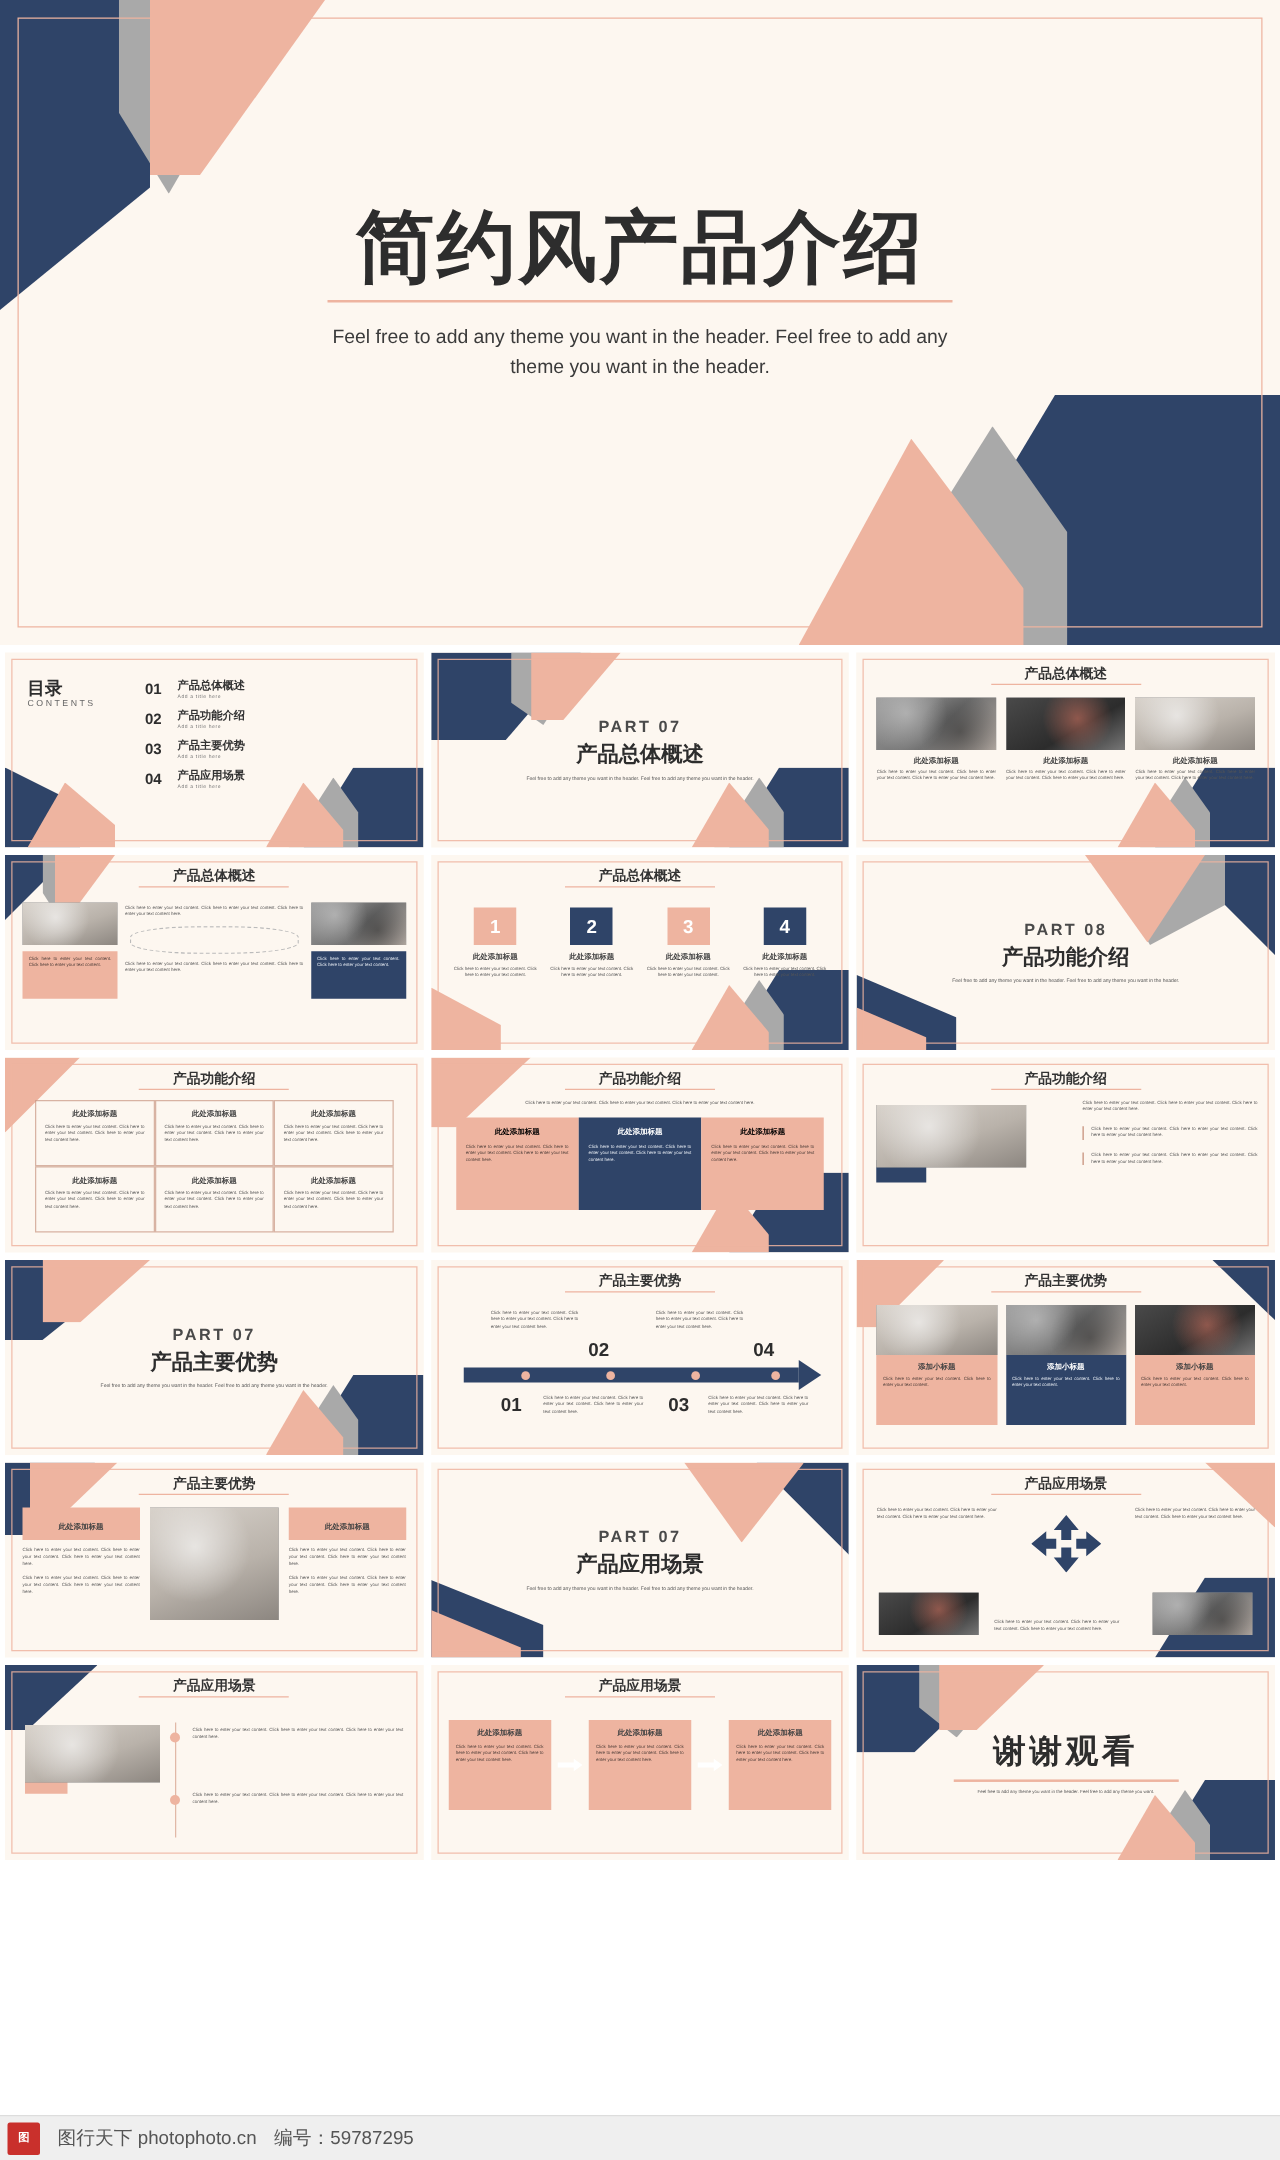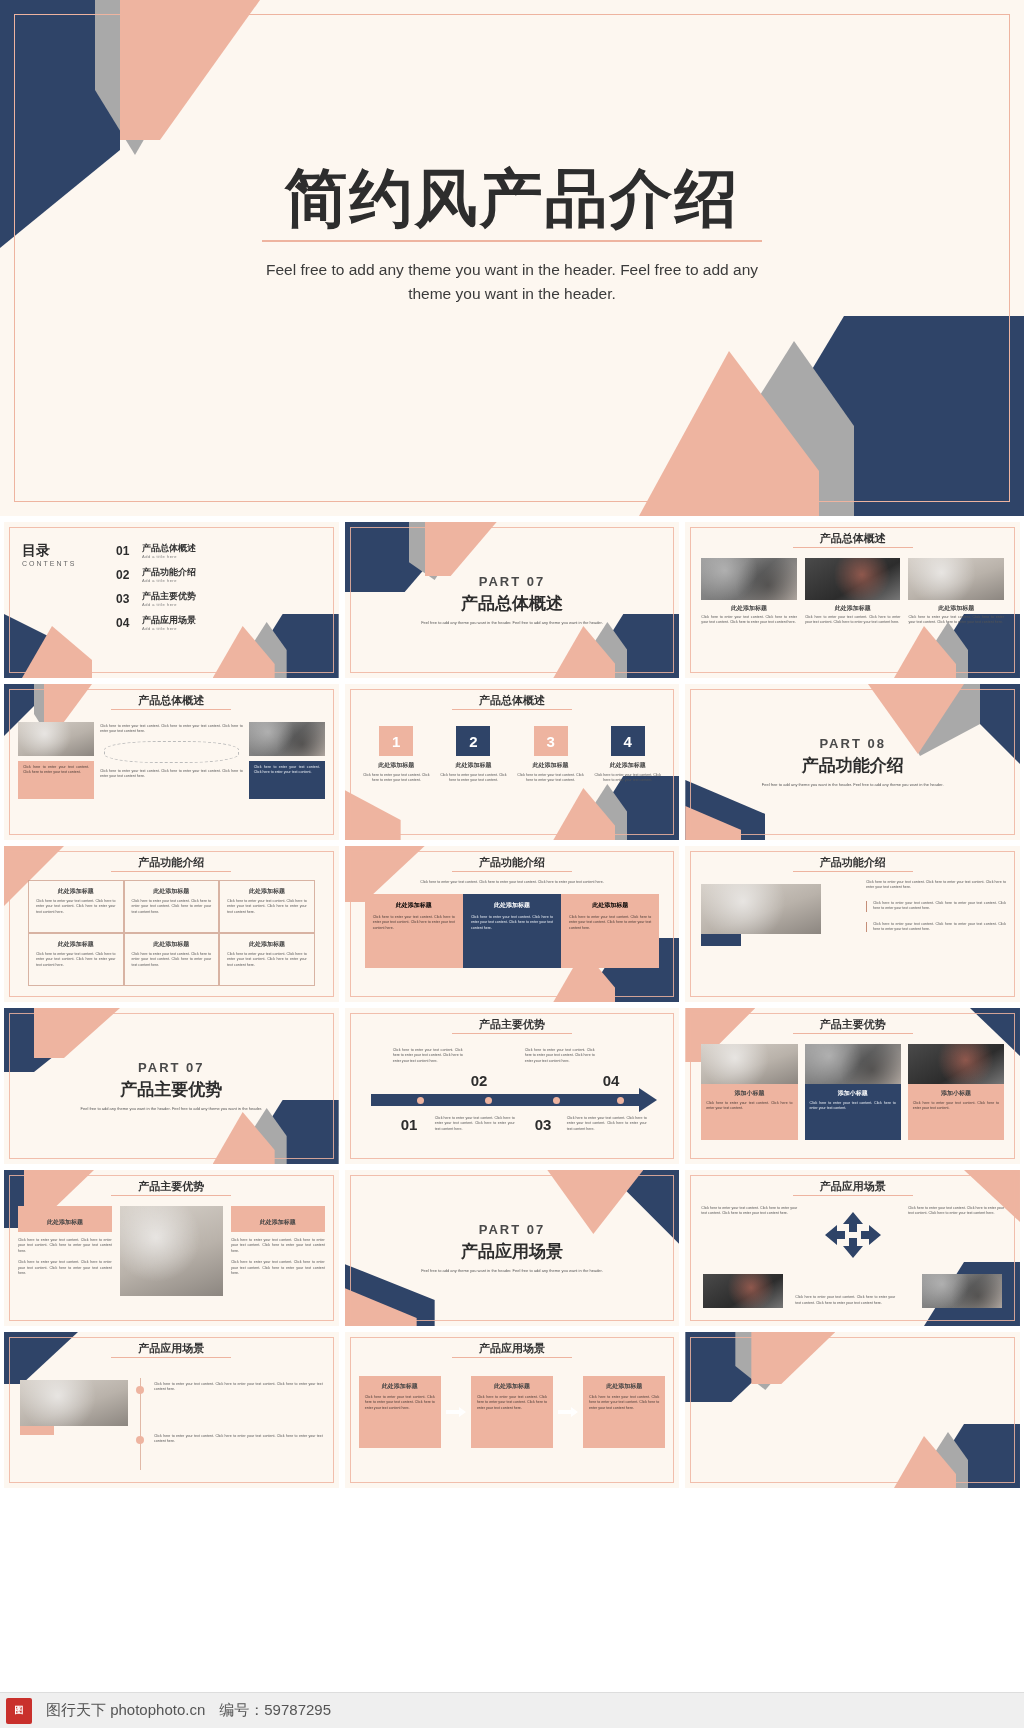--- a/index.html
+++ b/index.html
@@ -645,20 +645,25 @@
     </div>
 
     <div class="slide">
       <div style="position:absolute;left:0;top:0;width:120px;height:70px;background:#2f4468;clip-path:polygon(0 0,120px 0,46px 70px,0 70px);"></div>
       <div style="position:absolute;left:50px;top:0;width:80px;height:58px;background:#a9a9a9;clip-path:polygon(0 0,80px 0,30px 58px,0 34px);"></div>
       <div style="position:absolute;left:66px;top:0;width:84px;height:52px;background:#eeb4a0;clip-path:polygon(0 0,84px 0,30px 52px,0 52px);"></div>
       <div class="c-br-navy"></div>
       <div class="c-br-gray"></div>
       <div class="c-br-pink"></div>
       <div class="frame"></div>
+      <div class="part-center">
+        <div class="thanks-title">谢谢观看</div>
+        <div class="thanks-rule"></div>
+        <div class="lorem c" style="width:180px;">Feel free to add any theme you want in the header. Feel free to add any theme you want.</div>
+      </div>
     </div>
 
   </div>
 
   <div class="footer">
     <div class="logo">图</div>
     <div class="site">图行天下 photophoto.cn</div>
     <div class="num">编号：59787295</div>
   </div>
 

